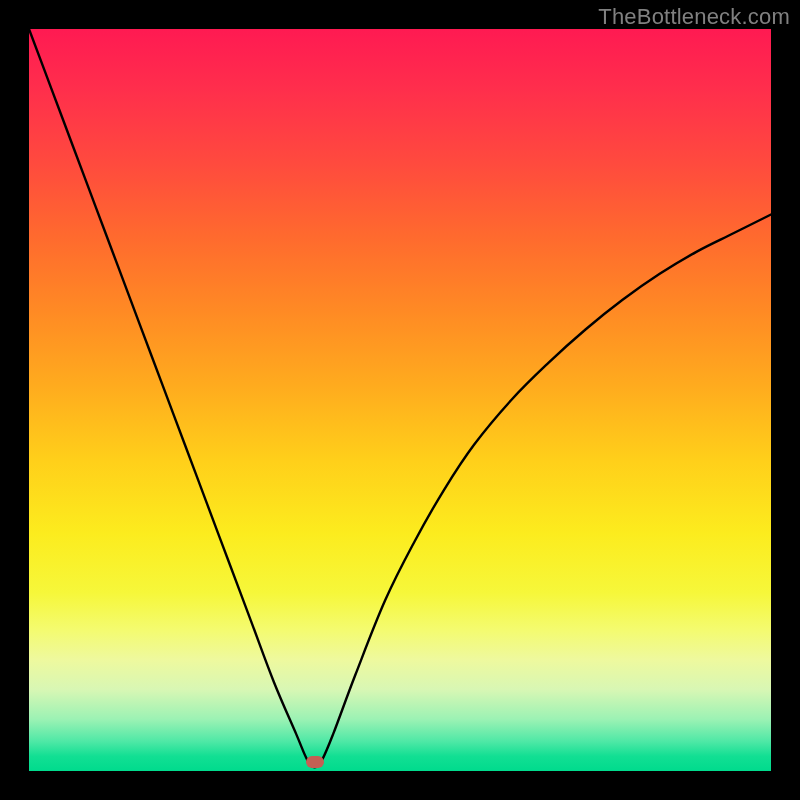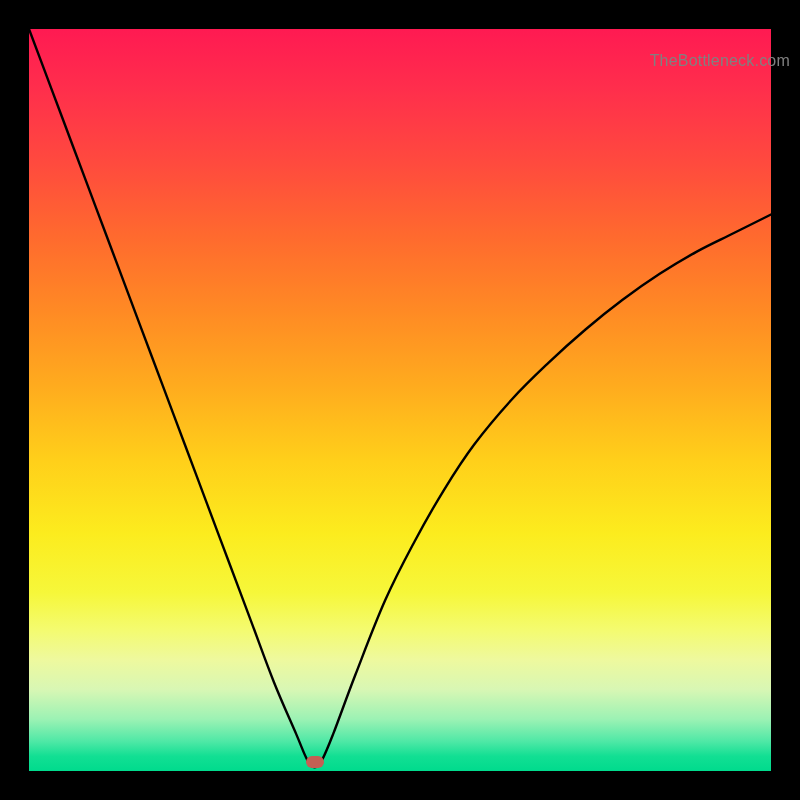--- a/index.html
+++ b/index.html
@@ -58,23 +58,22 @@
     border-radius: 6px;
     background: #c36054;
     transform: translate(-50%, -50%);
     pointer-events: none;
   }
   .watermark {
     position: absolute;
     top: 4px;
     right: 10px;
     color: #808080;
-    font-size: 16px;
+    font-size: 22px;
     letter-spacing: 0.2px;
-    margin-top: 48px;
   }
 </style>
 </head>
 <body>
 
 <div class="frame">
   <div class="plot-area">
     <div class="gradient-bg"></div>
     <svg class="curve" viewBox="0 0 742 742" preserveAspectRatio="none">
       <path id="curve-path" fill="none" stroke="#000000" stroke-width="2.4" stroke-linecap="round" stroke-linejoin="round" d="M 0.00 0.00 C 4.01 10.68, 14.25 37.99, 22.26 59.36 C 30.27 80.73, 36.51 97.35, 44.52 118.72 C 52.53 140.09, 58.77 156.71, 66.78 178.08 C 74.79 199.45, 81.03 216.07, 89.04 237.44 C 97.05 258.81, 103.29 275.43, 111.30 296.80 C 119.31 318.17, 125.55 334.79, 133.56 356.16 C 141.57 377.53, 147.81 394.15, 155.82 415.52 C 163.83 436.89, 170.07 453.51, 178.08 474.88 C 186.09 496.25, 192.33 512.87, 200.34 534.24 C 208.35 555.61, 214.59 572.23, 222.60 593.60 C 230.61 614.97, 236.85 632.93, 244.86 652.96 C 252.87 672.99, 261.11 690.88, 267.12 704.90 C 273.13 718.92, 274.91 724.86, 278.25 730.87 C 281.59 736.88, 283.00 738.29, 285.67 738.29 C 288.34 738.29, 289.75 736.88, 293.09 730.87 C 296.43 724.86, 298.21 720.26, 304.22 704.90 C 310.23 689.54, 317.13 669.58, 326.48 645.54 C 335.83 621.50, 345.48 595.38, 356.16 571.34 C 366.84 547.30, 375.16 532.01, 385.84 511.98 C 396.52 491.95, 404.84 477.40, 415.52 460.04 C 426.20 442.68, 433.18 431.55, 445.20 415.52 C 457.22 399.49, 468.94 385.69, 482.30 371.00 C 495.66 356.31, 506.04 346.59, 519.40 333.90 C 532.76 321.21, 543.14 311.86, 556.50 300.51 C 569.86 289.16, 580.24 280.85, 593.60 270.83 C 606.96 260.81, 617.34 253.54, 630.70 244.86 C 644.06 236.18, 654.44 229.95, 667.80 222.60 C 681.16 215.25, 691.54 210.73, 704.90 204.05 C 718.26 197.37, 735.32 188.84, 742.00 185.50"></path>

